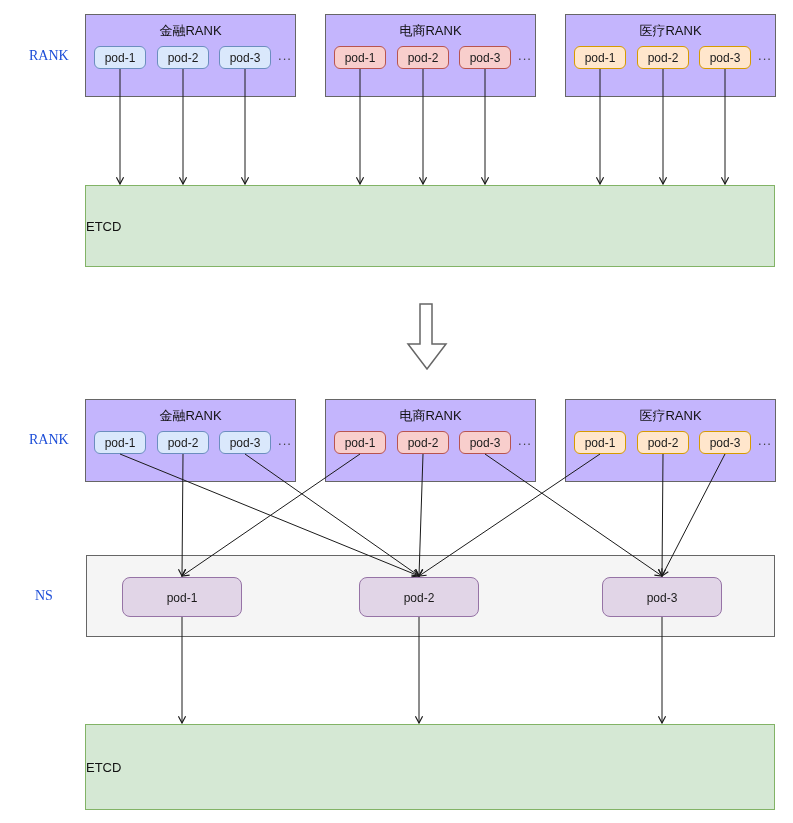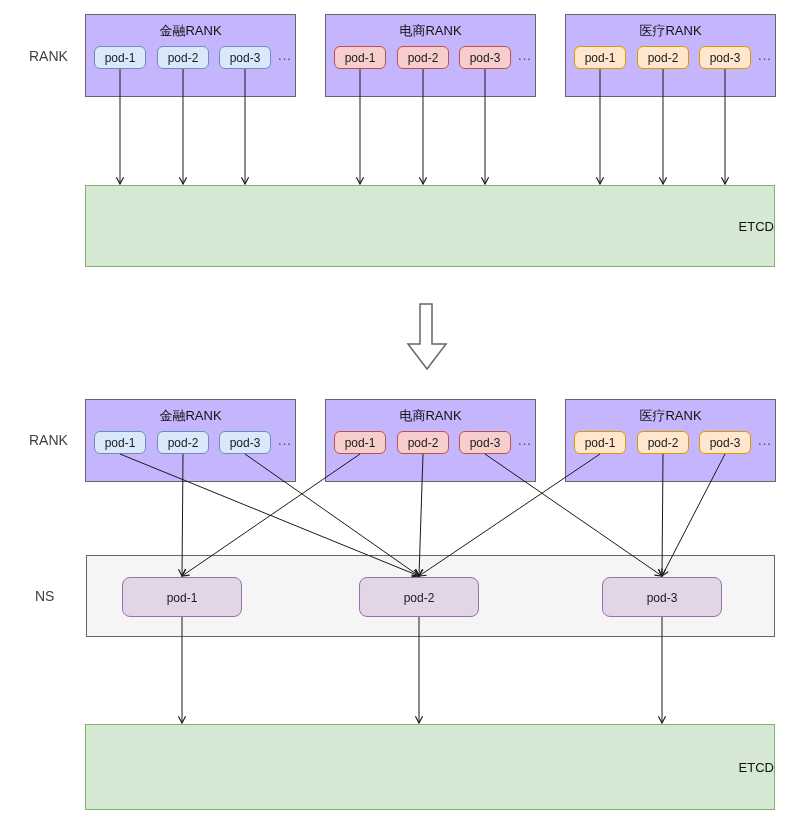--- a/index.html
+++ b/index.html
@@ -1,33 +1,33 @@
 <!DOCTYPE html>
 <html><head>
 <meta charset="utf-8">
 <title>Diagram</title>
 <style>
   html,body{margin:0;padding:0;background:#ffffff;}
   body{font-family:"Liberation Sans","DejaVu Sans",sans-serif;color:#1a1a1a;}
   .canvas{position:relative;width:793px;height:823px;background:#ffffff;overflow:hidden;}
 
-  .side-label{position:absolute;font-size:14px;color:#404040;}
+  .side-label{position:absolute;font-size:14px;color:#1d4ed8;font-family:Liberation Serif, serif;}
 
   .group-box{position:absolute;width:211px;height:83px;background:#c4b5fd;border:1px solid #666666;box-sizing:border-box;}
   .group-title{position:absolute;top:7px;left:0;width:100%;text-align:center;font-size:13px;color:#111;}
   .pod{position:absolute;top:31px;width:52px;height:23px;line-height:23px;text-align:center;font-size:12px;border-radius:6px;box-sizing:border-box;}
   .pod.p1{left:8px;}
   .pod.p2{left:71px;}
   .pod.p3{left:133px;}
   .pod.blue{background:#dae8fc;border:1px solid #6c8ebf;}
   .pod.red{background:#f8cecc;border:1px solid #b85450;}
   .pod.orange{background:#ffe6cc;border:1px solid #d79b00;}
   .ellipsis{position:absolute;top:31px;left:189px;width:20px;height:23px;line-height:20px;text-align:center;font-size:13px;color:#444;letter-spacing:1px;}
 
-  .etcd-box{position:absolute;left:85px;width:690px;background:#d5e8d4;border:1px solid #82b366;box-sizing:border-box;display:flex;align-items:center;justify-content:flex-end;}
+  .etcd-box{position:absolute;left:85px;width:690px;background:#d5e8d4;border:1px solid #82b366;box-sizing:border-box;display:flex;align-items:center;justify-content:flex-start;}
   .etcd-box.top{top:185px;height:82px;}
   .etcd-box.bottom{top:724px;height:86px;}
   .etcd-label{font-size:13px;color:#111;}
 
   .big-arrow{position:absolute;left:403px;top:302px;}
 
   .ns-box{position:absolute;left:86px;top:555px;width:689px;height:82px;background:#f5f5f5;border:1px solid #666666;box-sizing:border-box;}
   .ns-pod{position:absolute;top:577px;width:120px;height:40px;line-height:40px;text-align:center;font-size:12px;background:#e1d5e7;border:1px solid #9673a6;border-radius:8px;box-sizing:border-box;}
   .ns-pod.n1{left:122px;}
   .ns-pod.n2{left:359px;}

